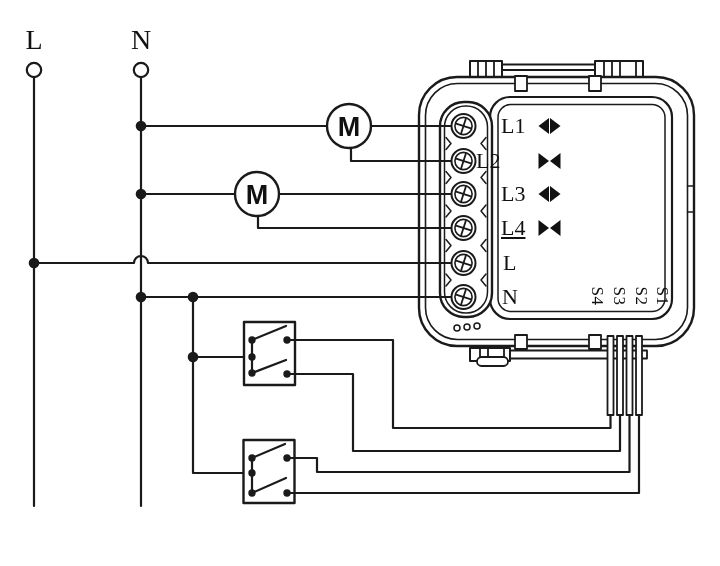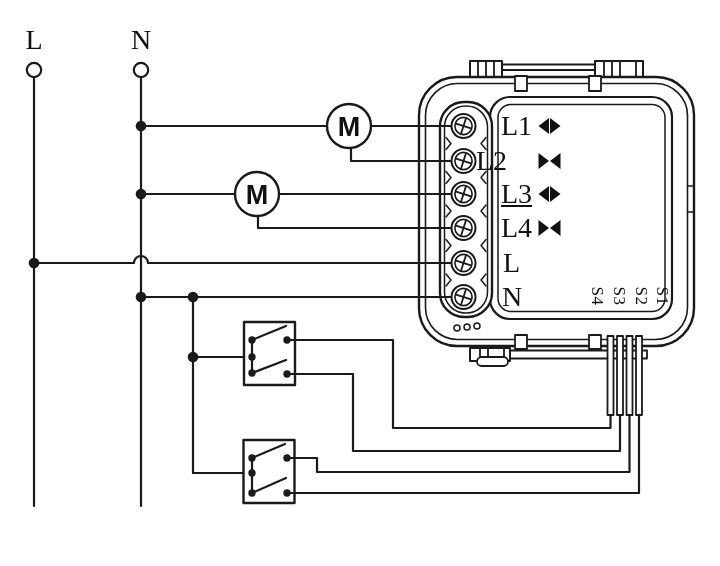--- a/index.html
+++ b/index.html
@@ -4,21 +4,21 @@
 <style>
   html,body{margin:0;padding:0;background:#fff;}
   #stage{
     position:relative;width:720px;height:566px;background:#ffffff;
     font-family:"Liberation Serif", serif;color:#111;overflow:hidden;
   }
   #linework{position:absolute;left:0;top:0;}
   .lbl{position:absolute;transform:translate(-50%,-50%);white-space:nowrap;line-height:1;}
   .supply-lbl{font-size:28px;}
   .motor-lbl{font-family:"Liberation Sans",sans-serif;font-weight:700;font-size:27px;}
-  .term-lbl{font-size:28px;transform:translate(0,-50%);}
+  .term-lbl{font-size:22px;transform:translate(0,-50%);}
   .arrow-ic{position:absolute;transform:translate(0,-50%);}
   .sport-lbl{font-size:17px;transform:translate(-50%,-50%) rotate(90deg);letter-spacing:.5px;}
 </style>
 </head>
 <body>
 
 <div id="stage">
 
 <svg id="linework" width="720" height="566" viewBox="0 0 720 566" fill="none" stroke="#1a1a1a" stroke-width="2.2" stroke-linecap="round" stroke-linejoin="round">
 
@@ -215,22 +215,22 @@
 </svg>
 
 <span class="lbl supply-lbl" style="left:34px;top:40px;">L</span>
 <span class="lbl supply-lbl" style="left:141px;top:40px;">N</span>
 
 <span class="lbl motor-lbl" style="left:349px;top:127px;">M</span>
 <span class="lbl motor-lbl" style="left:257px;top:195px;">M</span>
 
 <span class="lbl term-lbl" style="left:501px;top:126px;">L1</span>
 <span class="lbl term-lbl" style="left:476px;top:161px;">L2</span>
-<span class="lbl term-lbl" style="left:501px;top:194px;text-decoration:underline;">L3</span>
-<span class="lbl term-lbl" style="left:501px;top:228px;">L4</span>
+<span class="lbl term-lbl" style="left:501px;top:194px;">L3</span>
+<span class="lbl term-lbl" style="left:501px;top:228px;text-decoration:underline;">L4</span>
 <span class="lbl term-lbl" style="left:503px;top:263px;">L</span>
 <span class="lbl term-lbl" style="left:502px;top:297px;">N</span>
 
 <svg class="arrow-ic" style="left:538px;top:126px;" width="23" height="17">
       <g fill="#111">
         <polygon points="11,0.5 11,16.5 0.5,8.5"></polygon>
         <polygon points="12,0.5 12,16.5 22.5,8.5"></polygon>
       </g>
     </svg>
 <svg class="arrow-ic" style="left:538px;top:161px;" width="23" height="17">

